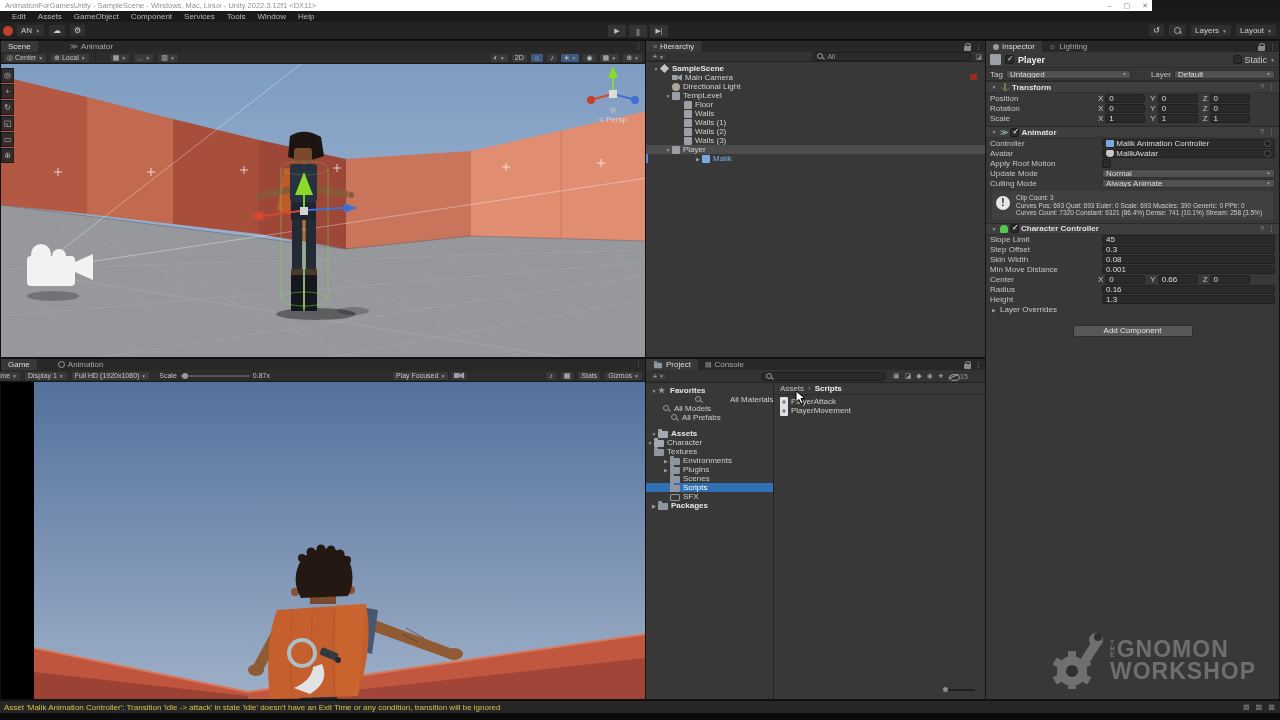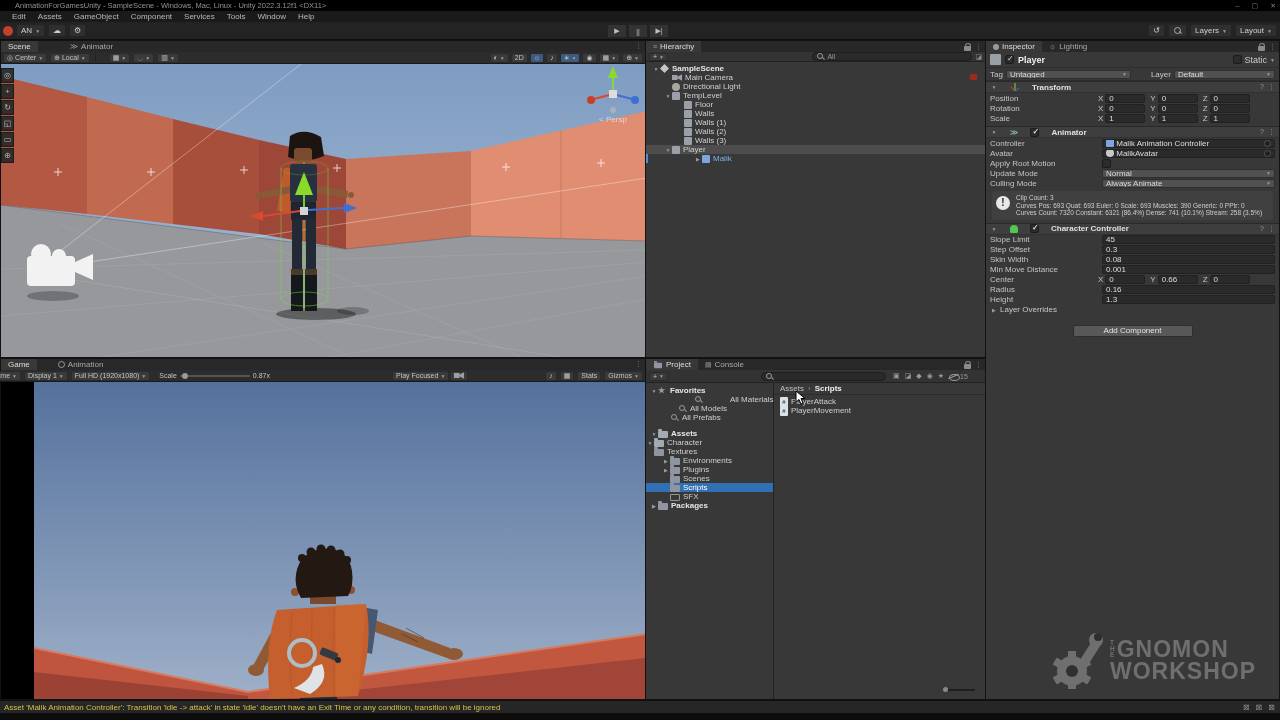--- a/index.html
+++ b/index.html
@@ -1,20 +1,20 @@
 <!DOCTYPE html>
 <html><head>
 <meta charset="utf-8">
 <style>
   *{box-sizing:border-box;margin:0;padding:0}
   html,body{width:1280px;height:720px;overflow:hidden}
   body{background:#191919;font-family:"Liberation Sans",sans-serif;color:#c8c8c8;font-size:9px;position:relative}
 
   
-  .titlebar{position:absolute;left:0;top:0;width:1280px;height:11px;background:#000000;color:#929292;font-size:7.5px;line-height:11px;padding-left:15px;white-space:nowrap}
+  .titlebar{position:absolute;left:0;top:0;width:1152px;height:11px;background:#ffffff;color:#929292;font-size:7.5px;line-height:11px;padding-left:5px;white-space:nowrap}
   .winctl{position:absolute;right:4px;top:0;height:11px;display:flex;gap:12px;color:#7d7d7d;font-size:7px;line-height:11px}
   .menubar{position:absolute;left:0;top:11px;width:1280px;height:11px;background:#1a1a1a;display:flex;align-items:center;font-size:8px;color:#b8b8b8;padding-left:6px}
   .menubar .mi{padding:0 6px;cursor:default}
   .toolbar{position:absolute;left:0;top:22px;width:1280px;height:18px;background:#232323;border-bottom:1px solid #0e0e0e}
   .tb-left{position:absolute;left:3px;top:2px;display:flex;align-items:center;gap:3px}
   .avatar{width:10px;height:10px;border-radius:50%;background:#c2402e}
   .tb-btn{height:13px;background:#2f2f2f;border:1px solid #242424;border-radius:2px;display:flex;align-items:center;padding:0 4px;gap:3px;font-size:8px;color:#cfcfcf}
   .caret{font-size:5px;color:#9a9a9a}
   .tb-center{position:absolute;left:607px;top:2px;display:flex;gap:1px}
   .pbtn{width:20px;height:14px;background:#333;border:1px solid #232323;display:flex;align-items:center;justify-content:center;font-size:7px;color:#c0c0c0}
@@ -85,21 +85,21 @@
   
   .insp-row{display:flex;align-items:center;height:10px;padding:0 4px;font-size:8px;gap:2px}
   .ilabel{width:110px;color:#c4c4c4;flex:none;white-space:nowrap}
   .ifield{flex:1;height:9px;background:#2a2a2a;border:1px solid #212121;border-radius:2px;color:#dcdcdc;display:flex;align-items:center;padding:0 3px;font-size:8px;white-space:nowrap;overflow:hidden}
   .idrop{background:#515151;border-color:#2e2e2e}
   .idrop .caret{margin-left:auto}
   .axf{width:40px;flex:none}
   .axl{color:#c4c4c4;margin-left:3px}
   .cb{width:9px;height:9px;background:#2b2b2b;border:1px solid #1b1b1b;border-radius:2px;display:inline-block;position:relative;flex:none}
   .cb.on::before{content:"✓";position:absolute;left:1px;top:-2px;color:#dcdcdc;font-size:8px}
-  .comp-header{display:flex;align-items:center;height:12px;background:#3e3e3e;border-top:1px solid #292929;border-bottom:1px solid #313131;font-weight:bold;font-size:8px;color:#e0e0e0;gap:12px;padding:0 4px}
+  .comp-header{display:flex;align-items:center;height:12px;background:#3e3e3e;border-top:1px solid #292929;border-bottom:1px solid #313131;font-weight:bold;font-size:8px;color:#e0e0e0;gap:2px;padding:0 4px}
   .hmenu{margin-left:auto;display:flex;gap:4px;color:#9a9a9a;font-weight:normal;font-size:7px}
   .infobox{margin:3px 6px;background:#404040;border-radius:3px;padding:3px 4px 3px 24px;position:relative;color:#cfcfcf;font-size:6.5px;line-height:7.5px}
   .infobox .bang{position:absolute;left:4px;top:5px;width:14px;height:14px;border-radius:50%;background:#e8e8e8;color:#222;font-weight:bold;text-align:center;line-height:14px;font-size:10px}
   .addcomp{width:120px;height:12px;margin:10px auto 0;background:#585858;border:1px solid #2e2e2e;border-radius:2px;color:#e2e2e2;font-size:8px;display:flex;align-items:center;justify-content:center}
   .objfield-dot{margin-left:auto;width:7px;height:7px;border-radius:50%;background:#1f1f1f;border:1px solid #555;flex:none}
   .mini-ico{width:8px;height:8px;background:#9aa0a6;border-radius:1px;flex:none}
   .linkicon{width:9px;color:#b8b8b8;font-size:7px;flex:none;text-align:center}
 
   
   .statusbar{position:absolute;left:0;top:700px;width:1280px;height:13px;background:#262626;border-top:1px solid #0f0f0f;display:flex;align-items:center;padding:0 4px;font-size:8px;color:#d6c04a;white-space:nowrap}
@@ -602,21 +602,21 @@
     <div class="trow bold" style="padding-left: 4px;">
           <span class="arrow">▼</span>
           <span class="ico ic-star"></span>
           <span class="lbl">Favorites</span>
         </div>
         <div class="trow" style="padding-left: 16px; gap: 24px;">
           <span class="arrow"></span>
           <span class="ico ic-search"></span>
           <span class="lbl">All Materials</span>
         </div>
-        <div class="trow" style="padding-left: 24px;">
+        <div class="trow" style="padding-left: 8px;">
           <span class="arrow"></span>
           <span class="ico ic-search"></span>
           <span class="lbl">All Models</span>
         </div>
         <div class="trow" style="padding-left: 16px;">
           <span class="arrow"></span>
           <span class="ico ic-search"></span>
           <span class="lbl">All Prefabs</span>
         </div>
         <div class="trow bold gap-top" style="padding-left: 4px;">

